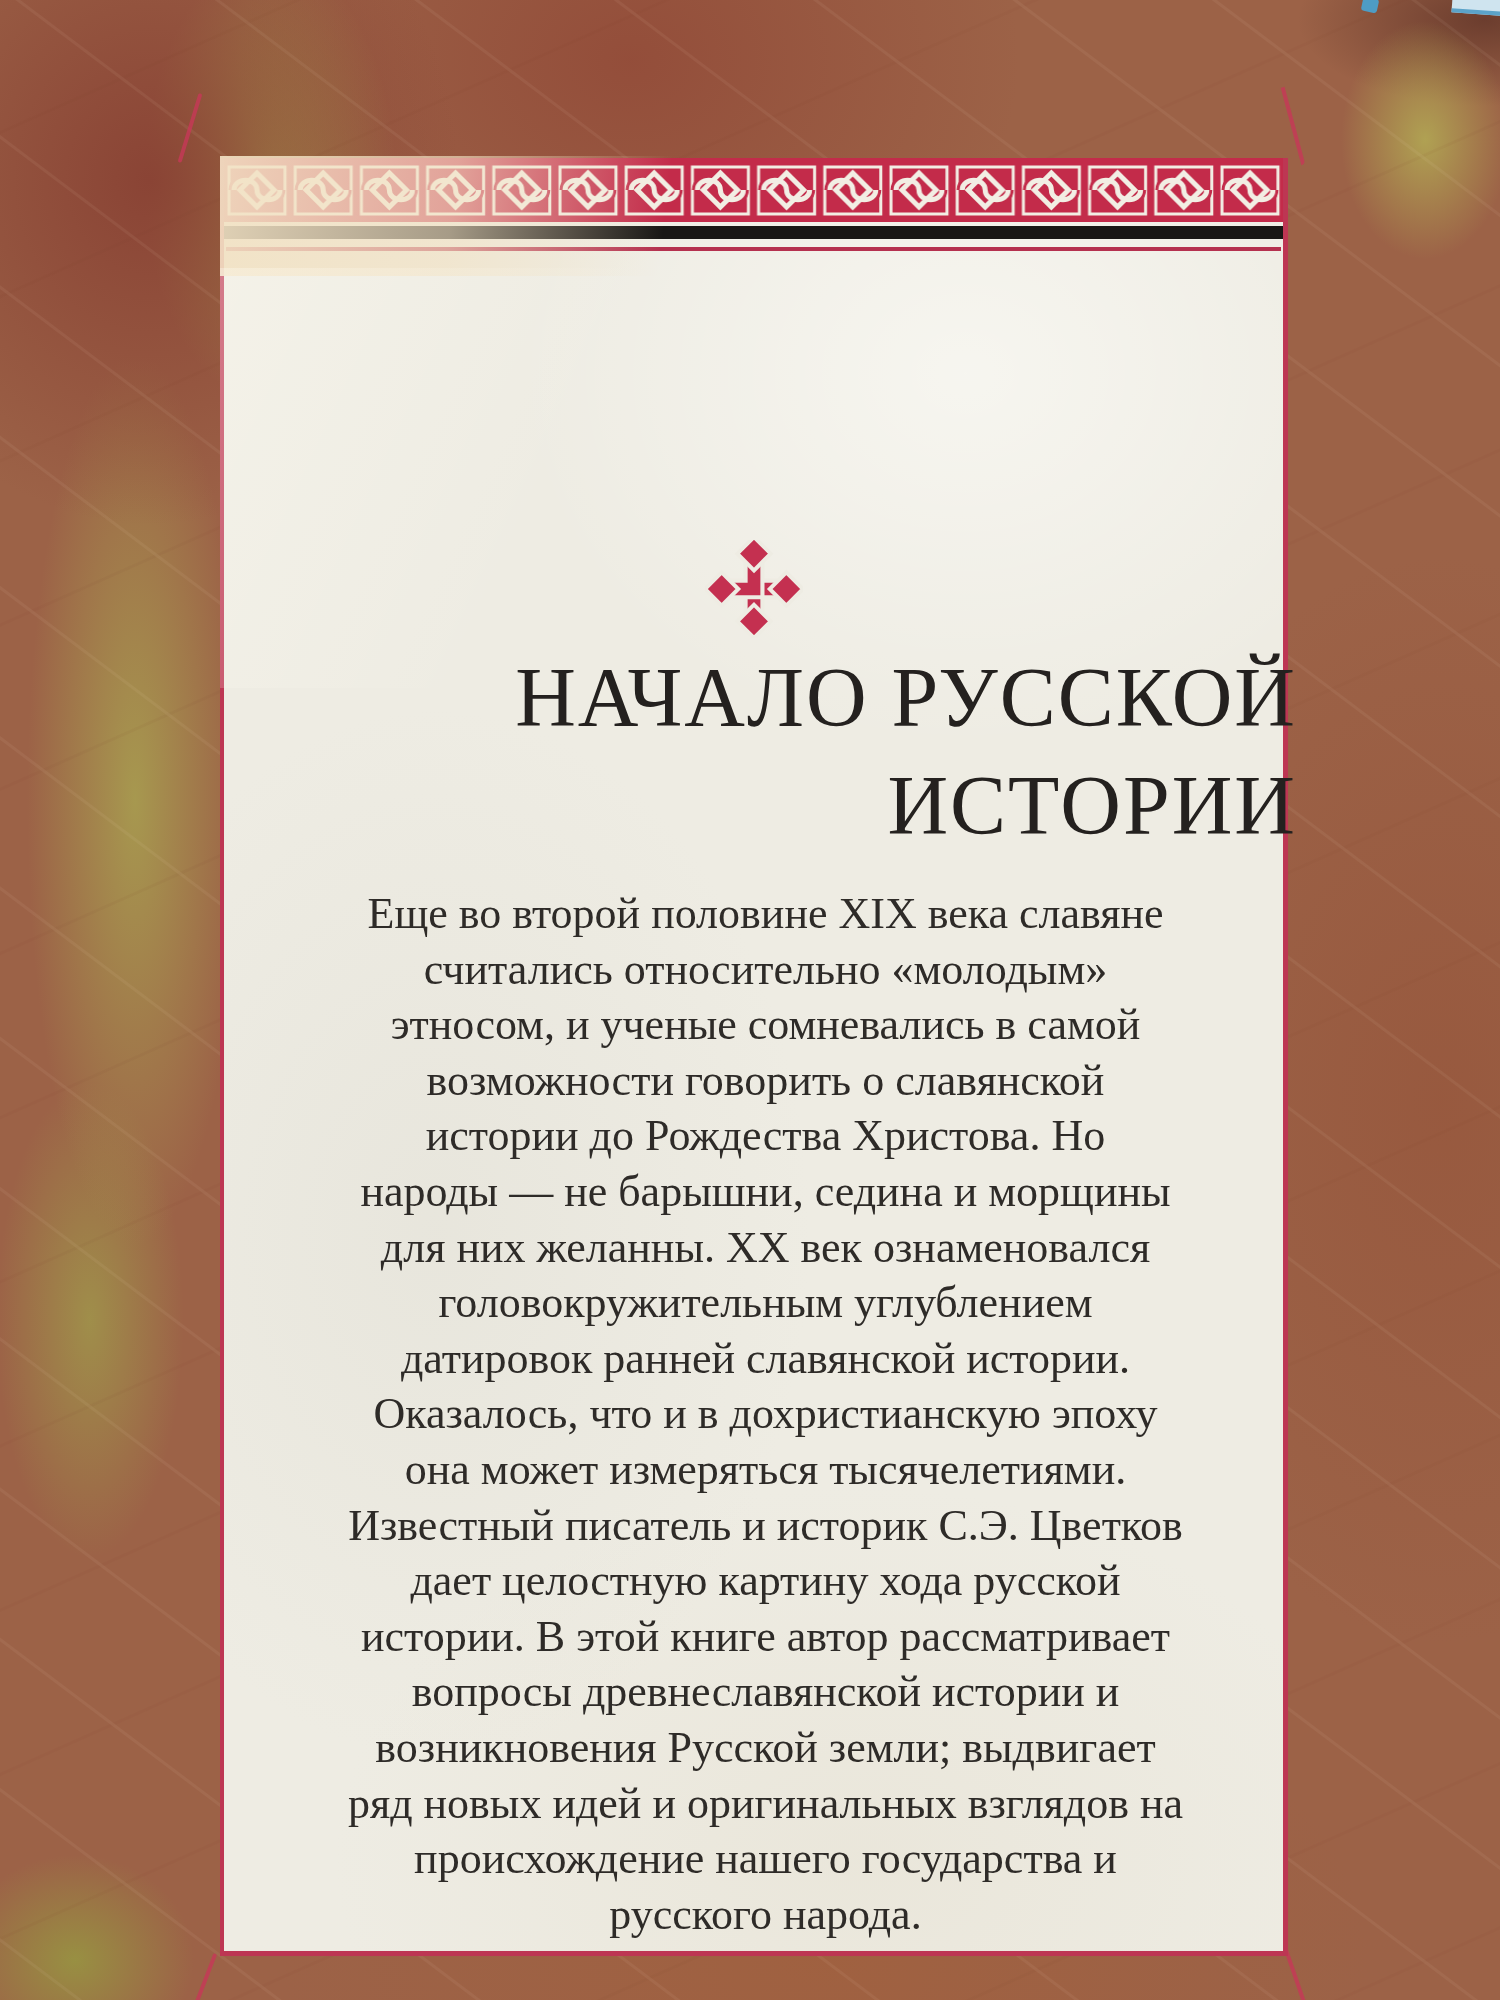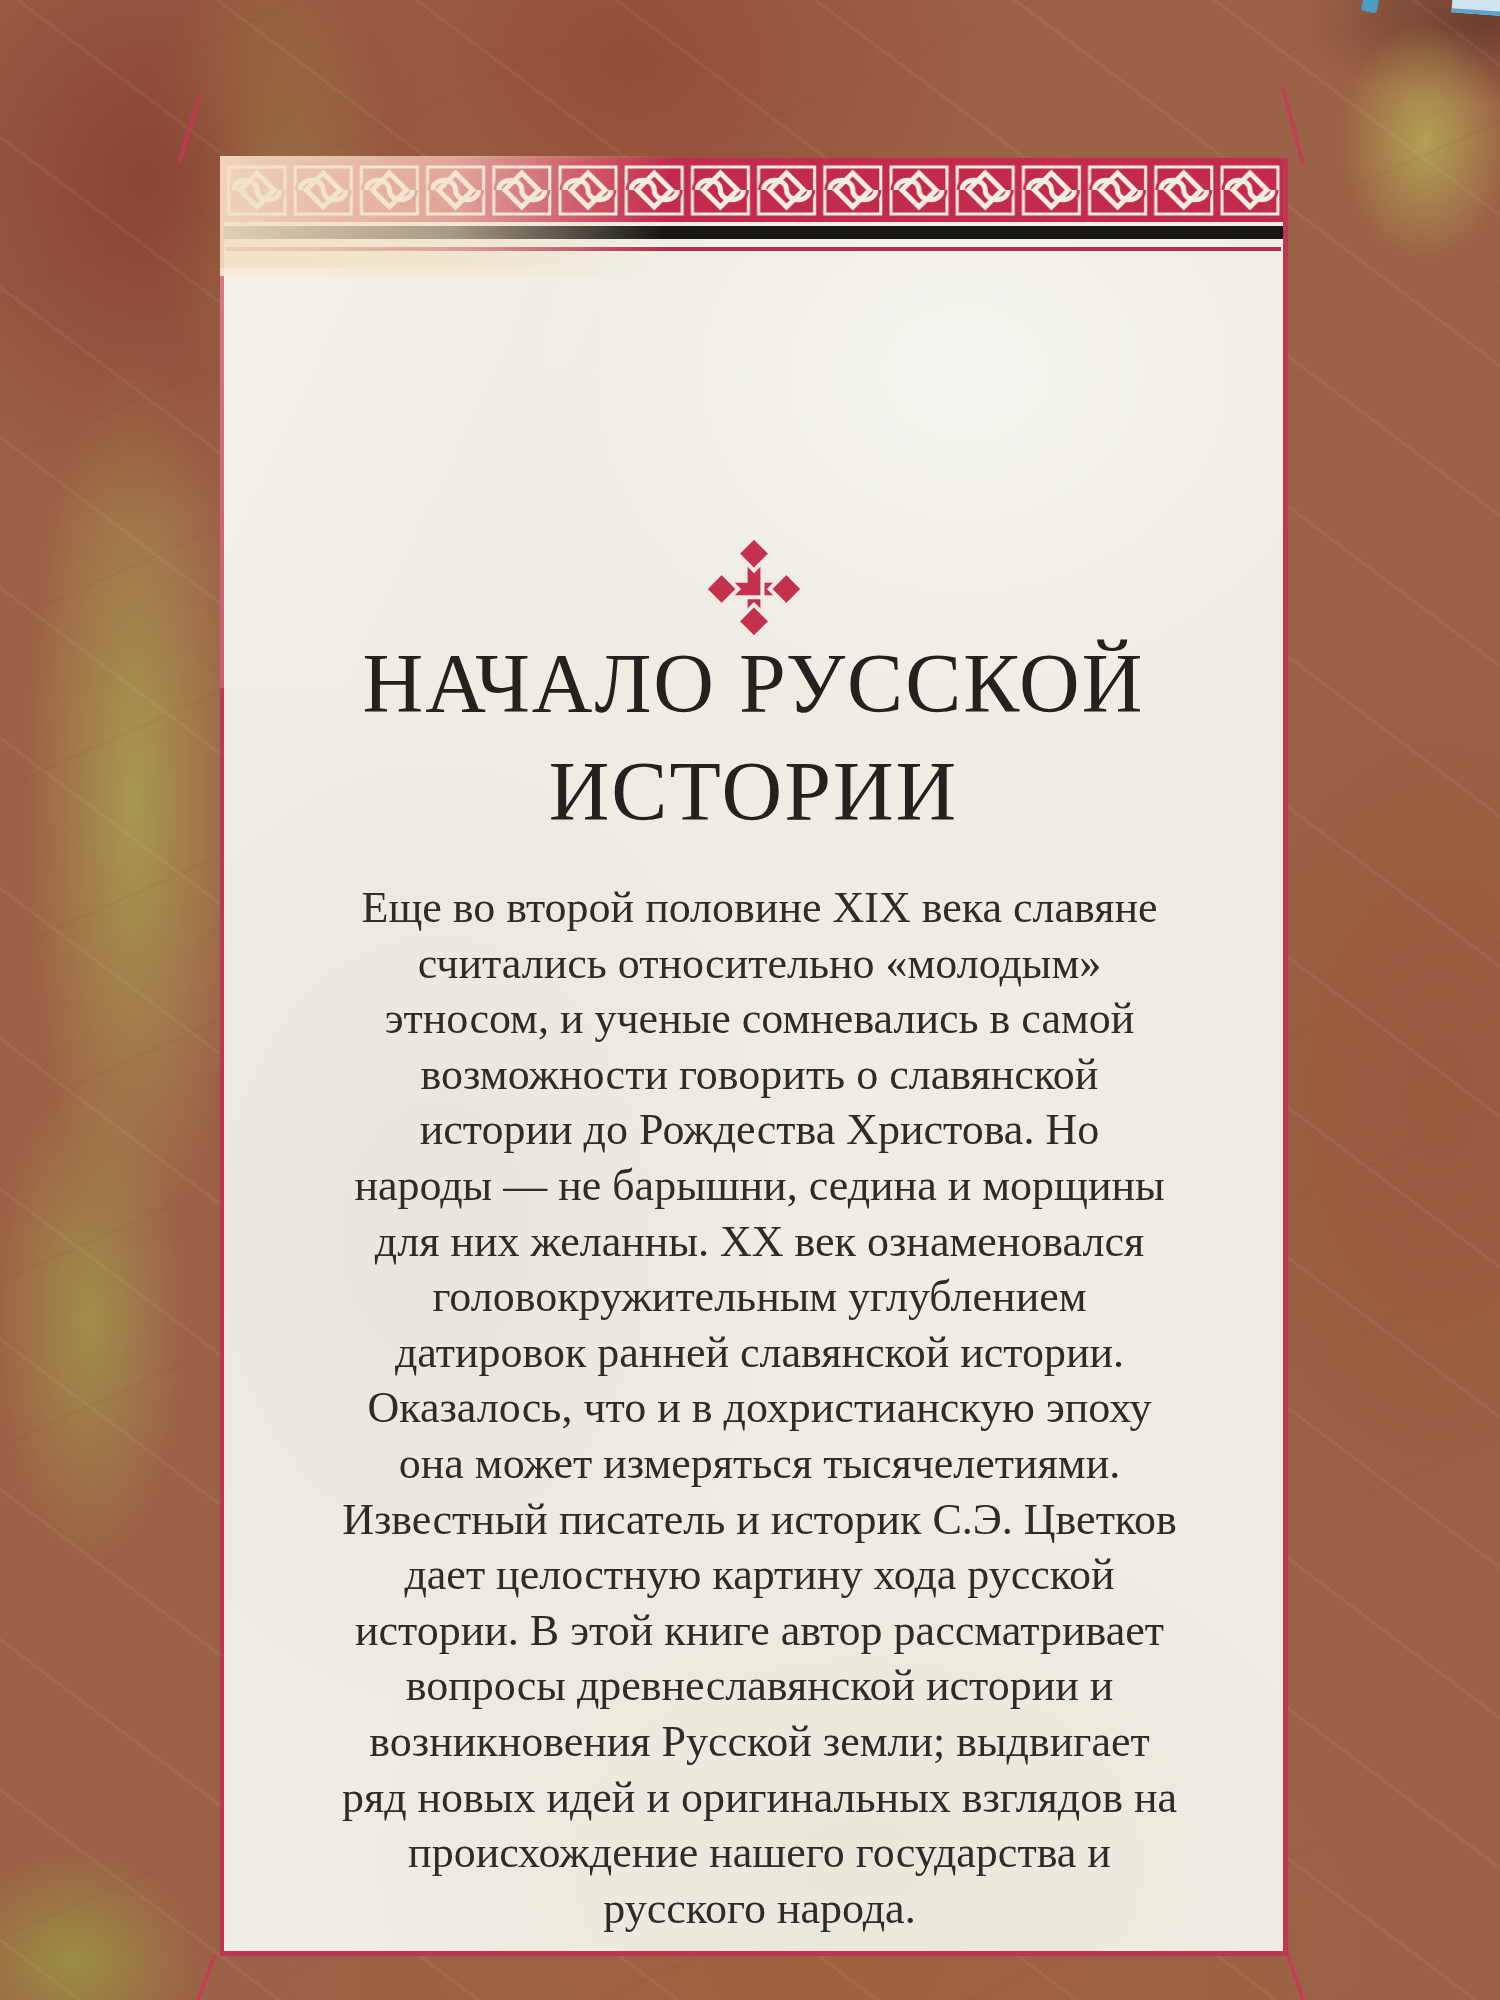--- a/index.html
+++ b/index.html
@@ -51,23 +51,23 @@
 
   
   .glare{position:absolute;left:-4px;top:-2px;width:58%;height:120px;pointer-events:none;
     background:linear-gradient(97deg, rgba(242,226,196,.92) 0%, rgba(242,226,196,.65) 38%, rgba(242,226,196,0) 72%);}
   .glare2{position:absolute;left:-4px;top:110px;width:45%;height:420px;pointer-events:none;
     background:linear-gradient(115deg, rgba(255,252,242,.35), rgba(255,252,242,0) 65%);}
 
   .author{position:absolute;left:0;top:292px;width:100%;text-align:center;
     color:#b72a4d;font-size:47px;letter-spacing:1px;}
   .emblem{position:absolute;left:50%;top:382px;transform:translateX(-50%);width:98px;height:98px;}
-  .title{position:absolute;left:0;top:472px;width:100%;margin:0;text-align:center;
+  .title{position:absolute;left:0;top:472px;width:100%;margin:14px;text-align:right;
     color:#24211f;font-size:84px;line-height:108px;font-weight:normal;letter-spacing:2px;white-space:pre-line;}
-  .annotation{position:absolute;left:34px;top:716px;width:calc(100% - 68px);margin:6px;text-align:center;
+  .annotation{position:absolute;left:34px;top:716px;width:calc(100% - 68px);margin:12px;text-align:center;
     color:#2e2b28;font-size:44px;line-height:55.6px;white-space:pre-line;}
 </style>
 </head>
 <body>
 
 <div class="photo">
   <div class="cover-bg"></div>
   <div class="cover-texture"></div>
 
   <div class="edge-blue-a"></div>

